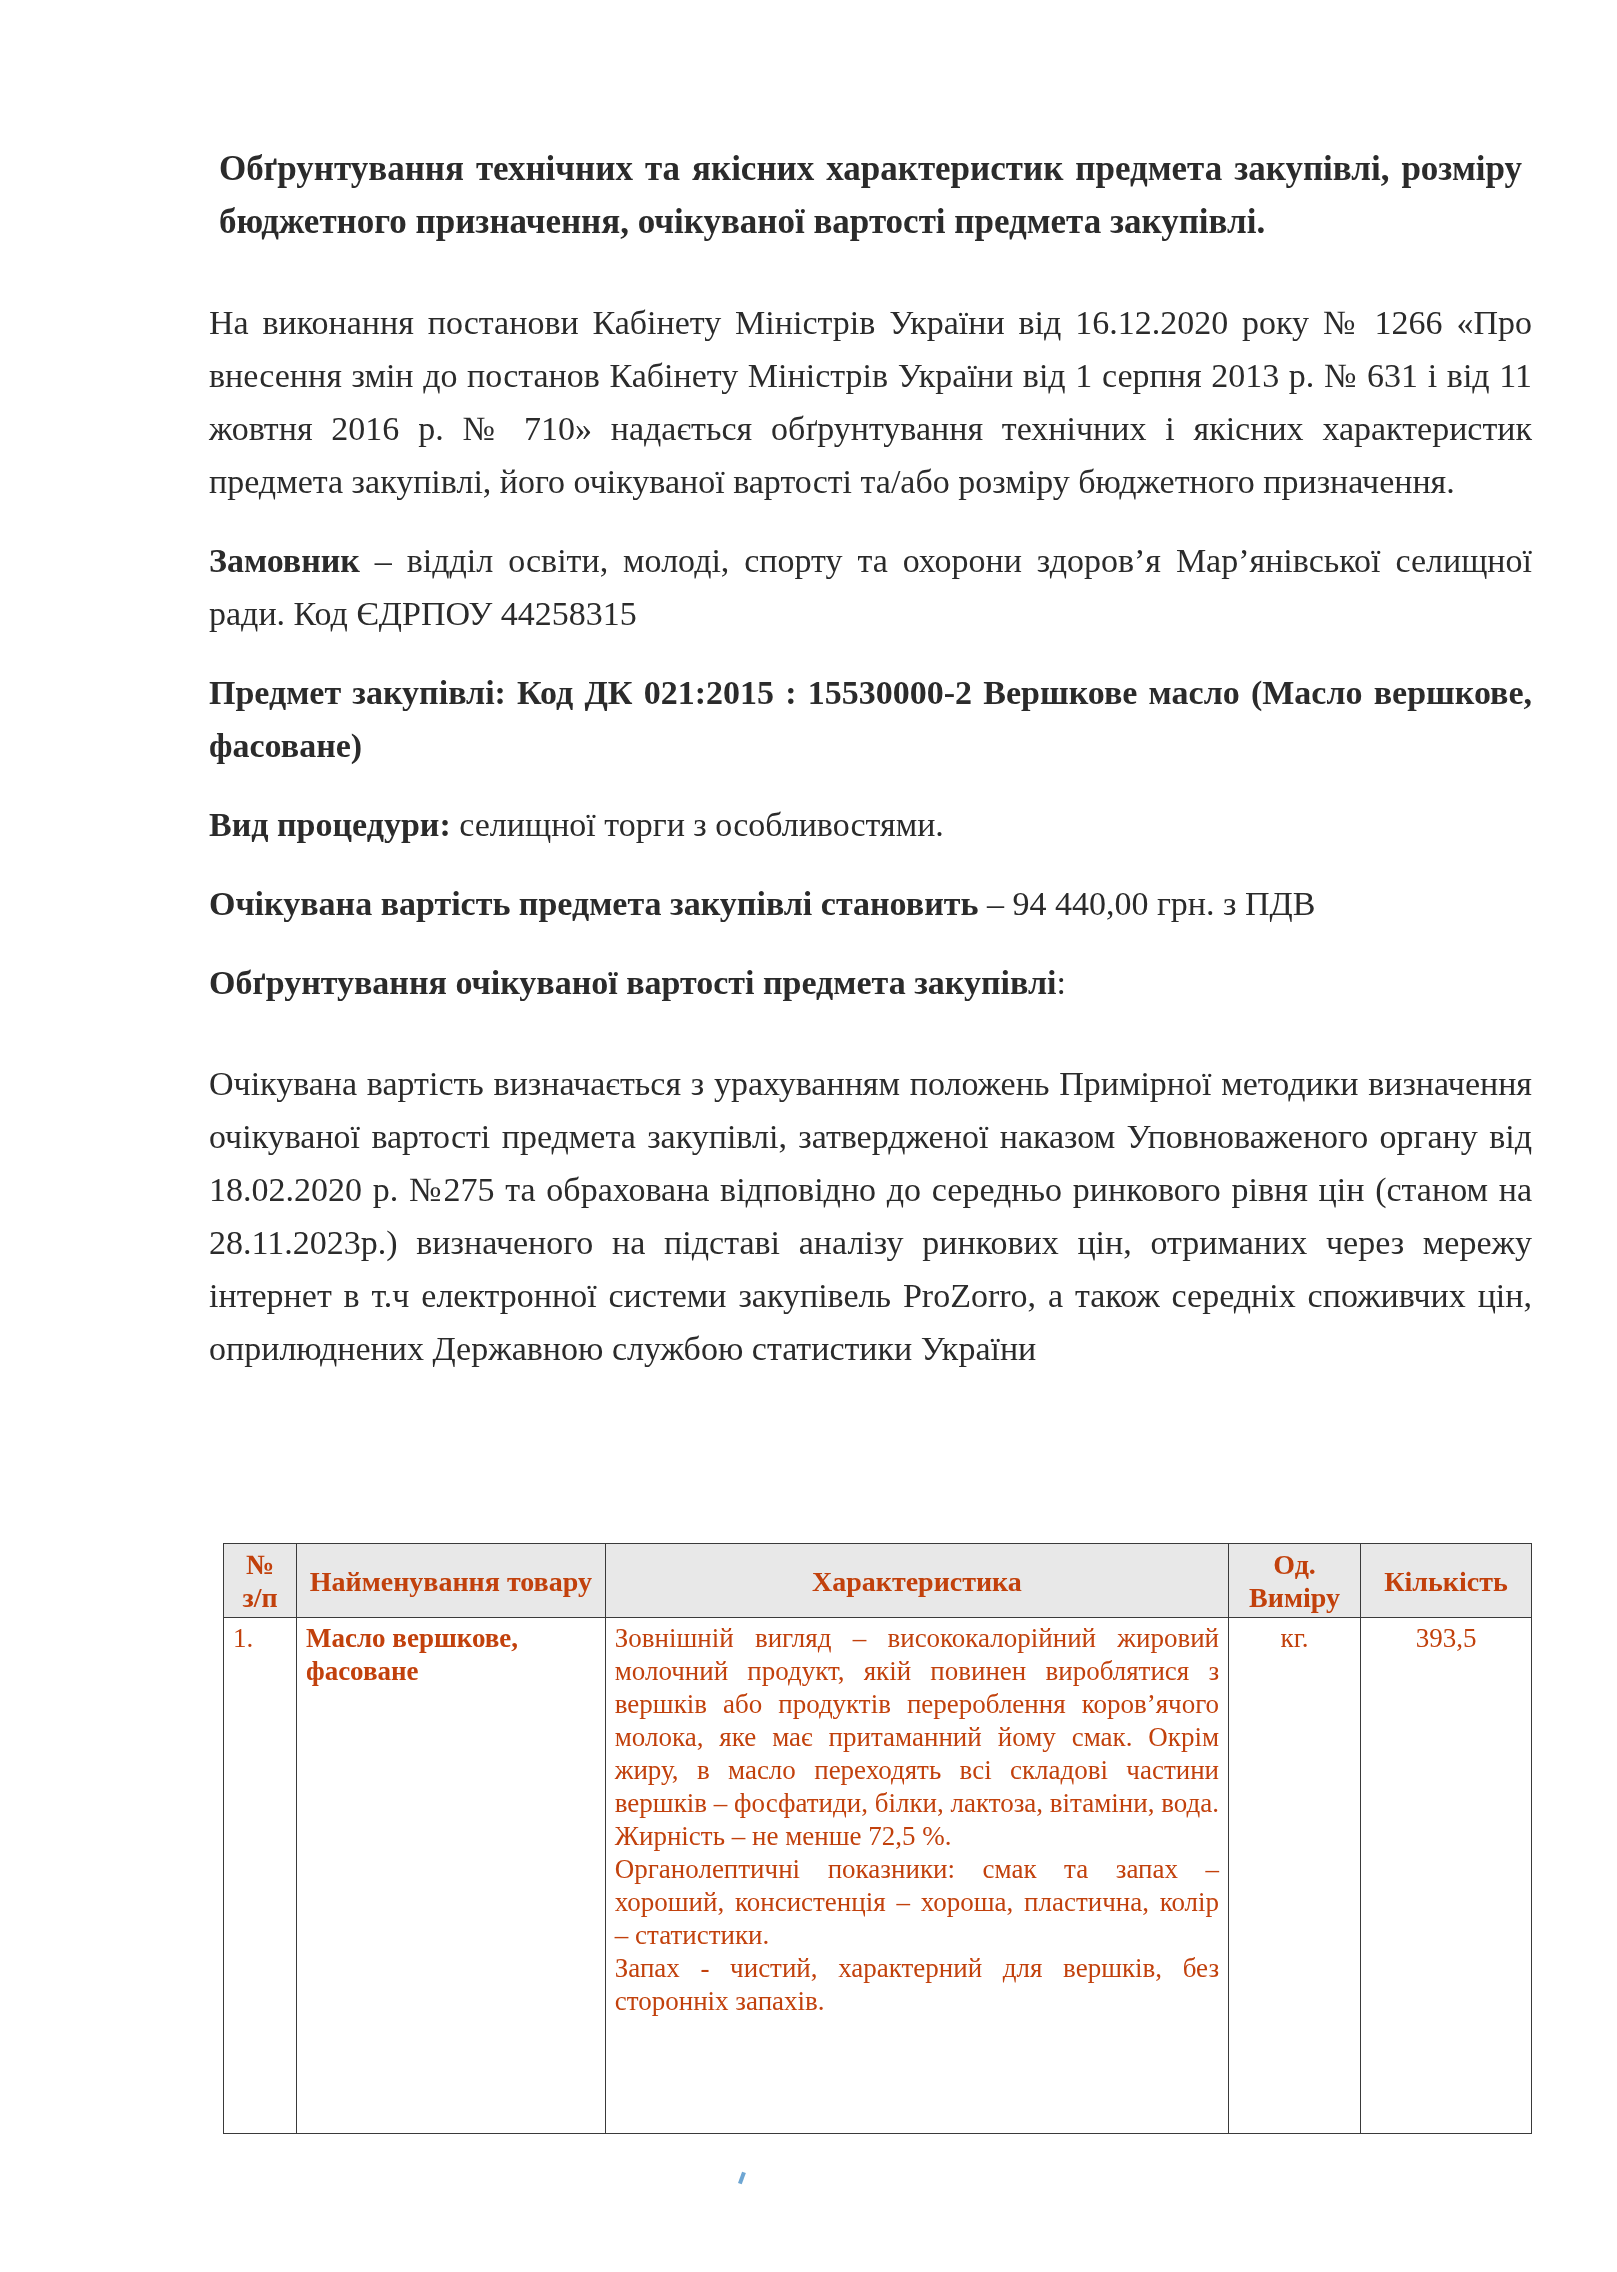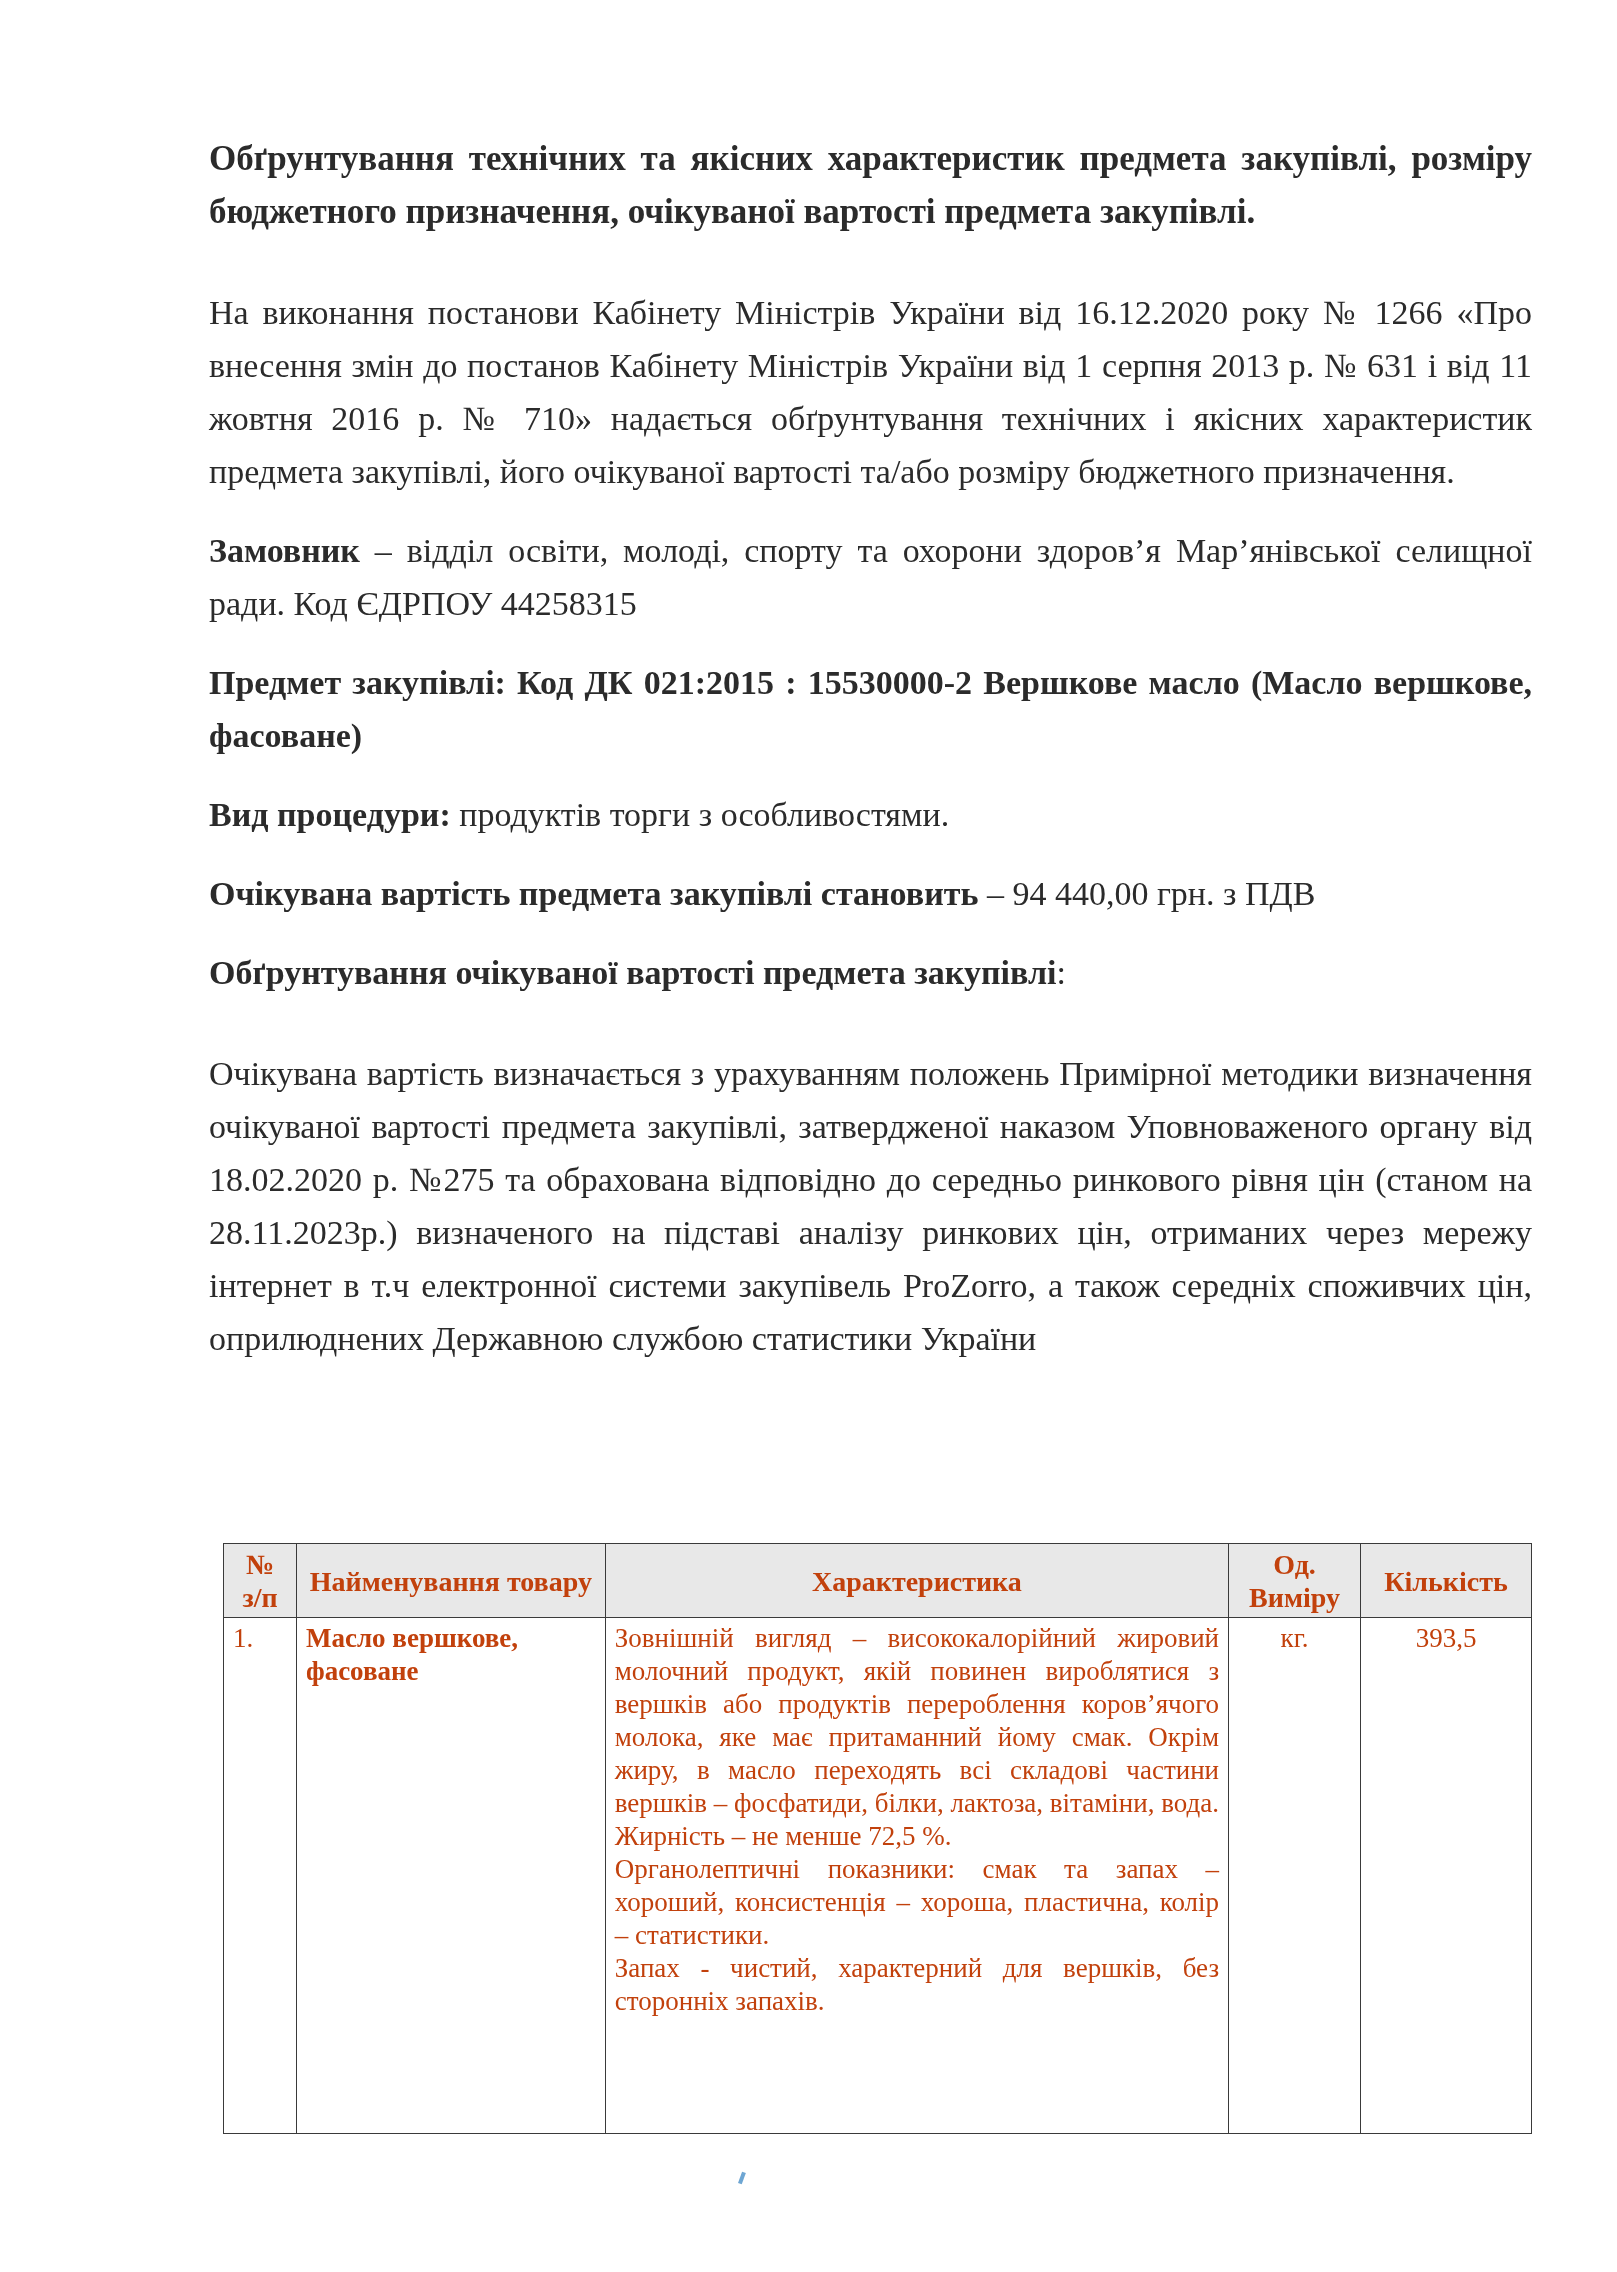--- a/index.html
+++ b/index.html
@@ -28,21 +28,21 @@
       text-align-last: left;
       margin: 0;
     }
     .bold { font-weight: bold; }
     .title {
       font-size: 35px;
       line-height: 53px;
       font-weight: bold;
       text-align: justify;
       text-align-last: left;
-      margin: 0;
+      margin: 10px;
     }
     .gap-s { margin-top: 26px; }
     .gap-m { margin-top: 48px; }
 
     .spec-title { margin-top: 31px; }
 
     table.spec {
       position: absolute;
       left: 223px;
       top: 1543px;
@@ -91,21 +91,21 @@
 
   <p class="para gap-m">На виконання постанови Кабінету Міністрів України від 16.12.2020 року № 1266 «Про внесення змін до постанов Кабінету Міністрів України від 1 серпня 2013 р. № 631 і від 11 жовтня 2016 р. № 710» надається обґрунтування технічних і якісних характеристик предмета закупівлі, його очікуваної вартості та/або розміру бюджетного призначення.</p>
 
   <p class="para gap-s">
     <span class="bold">Замовник</span><span> – відділ освіти, молоді, спорту та охорони здоров’я Мар’янівської селищної ради. Код ЄДРПОУ 44258315</span>
   </p>
 
   <p class="para bold gap-s">Предмет закупівлі: Код ДК 021:2015 : 15530000-2 Вершкове масло (Масло вершкове, фасоване)</p>
 
   <p class="para gap-s">
-    <span class="bold">Вид процедури:</span><span> продуктів торги з особливостями.</span>
+    <span class="bold">Вид процедури:</span><span> селищної торги з особливостями.</span>
   </p>
 
   <p class="para gap-s">
     <span class="bold">Очікувана вартість предмета закупівлі становить</span><span> – 94 440,00 грн. з ПДВ</span>
   </p>
 
 
   <p class="para gap-s">
     <span class="bold">Обґрунтування очікуваної вартості предмета закупівлі</span><span>:</span>
   </p>

